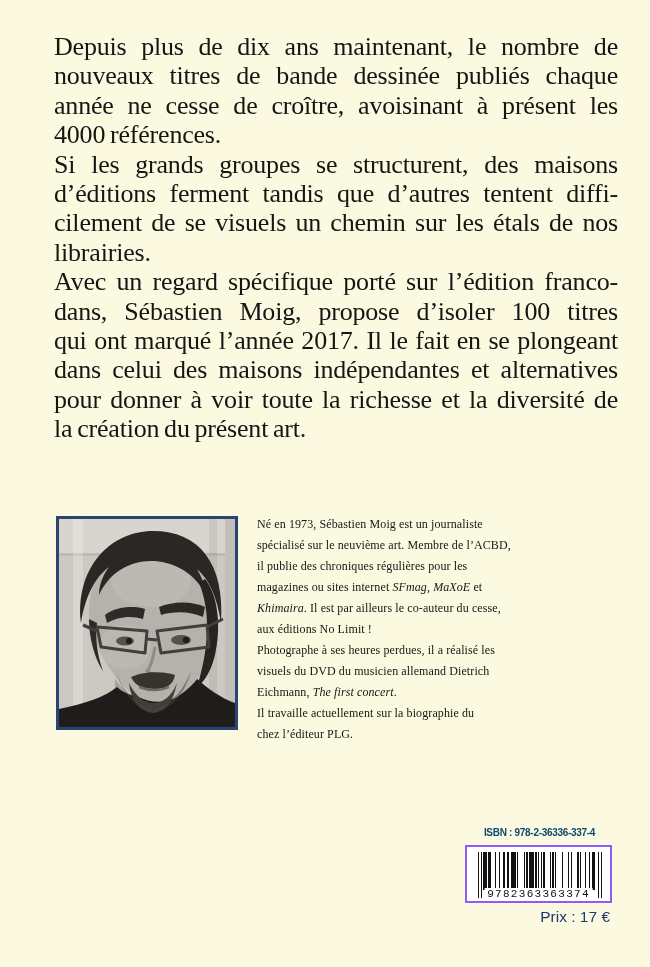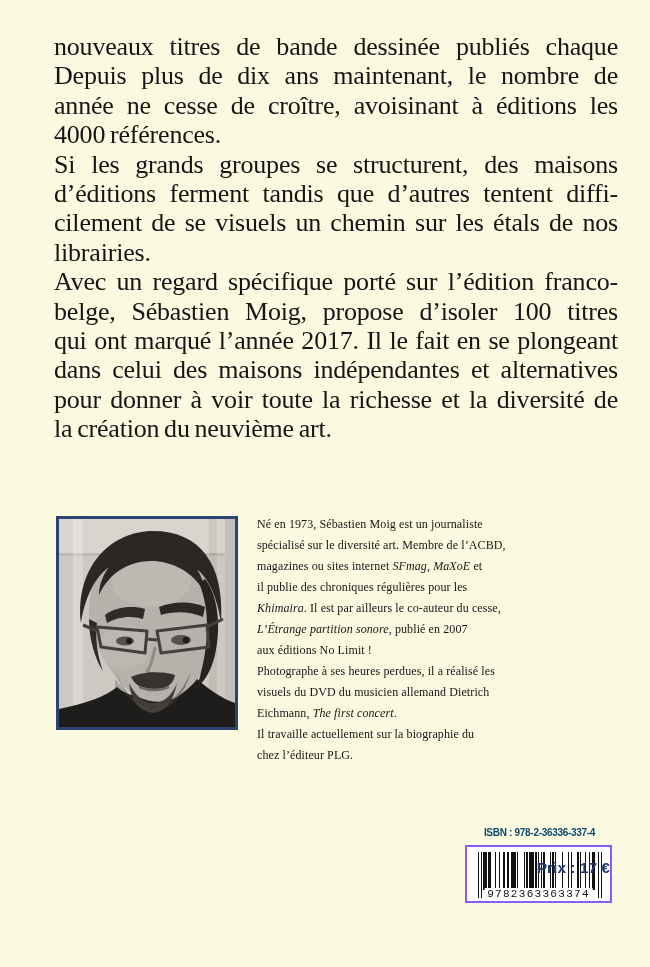--- a/index.html
+++ b/index.html
@@ -52,46 +52,46 @@
   }
   .barcode-bars{position:absolute;left:11px;top:5px;}
   .barcode-digits{
     position:absolute;bottom:1px;left:50%;transform:translateX(-50%);
     background:#ffffff;padding:0 3px;
     font-family:"Liberation Mono", monospace;
     font-size:11px;letter-spacing:1.3px;color:#111;
     white-space:nowrap;
   }
   .price{
-    position:absolute;right:40px;top:859px;
+    position:absolute;right:40px;top:908px;
     font-family:"Liberation Sans", sans-serif;
-    font-weight:bold;font-size:15.5px;
+    font-weight:normal;font-size:15.5px;
     color:#1E3A6F;
   }
 </style>
 </head>
 <body>
 
 <div class="cover">
 
   <section class="synopsis">
+      <div class="syn-line just">Depuis plus de dix ans maintenant, le nombre de</div>
       <div class="syn-line just">nouveaux titres de bande dessinée publiés chaque</div>
-      <div class="syn-line just">Depuis plus de dix ans maintenant, le nombre de</div>
-      <div class="syn-line just">année ne cesse de croître, avoisinant à éditions les</div>
+      <div class="syn-line just">année ne cesse de croître, avoisinant à présent les</div>
       <div class="syn-line">4000 références.</div>
       <div class="syn-line just">Si les grands groupes se structurent, des maisons</div>
       <div class="syn-line just">d’éditions ferment tandis que d’autres tentent diffi-</div>
       <div class="syn-line just">cilement de se visuels un chemin sur les étals de nos</div>
       <div class="syn-line">librairies.</div>
       <div class="syn-line just">Avec un regard spécifique porté sur l’édition franco-</div>
-      <div class="syn-line just">belge, Sébastien Moig, propose d’isoler 100 titres</div>
+      <div class="syn-line just">dans, Sébastien Moig, propose d’isoler 100 titres</div>
       <div class="syn-line just">qui ont marqué l’année 2017. Il le fait en se plongeant</div>
       <div class="syn-line just">dans celui des maisons indépendantes et alternatives</div>
       <div class="syn-line just">pour donner à voir toute la richesse et la diversité de</div>
-      <div class="syn-line">la création du neuvième art.</div>
+      <div class="syn-line">la création du présent art.</div>
     </section>
 
   <div class="photo">
     <svg viewBox="0 0 176 208" preserveAspectRatio="none">
 
       <rect x="0" y="0" width="176" height="208" fill="#ccc8c2"></rect>
       <rect x="0" y="0" width="176" height="34" fill="#d8d4ce"></rect>
       <rect x="0" y="34" width="176" height="3" fill="#bdb9b3"></rect>
       <rect x="14" y="0" width="10" height="208" fill="rgba(255,255,255,0.25)"></rect>
       <rect x="150" y="0" width="8" height="208" fill="rgba(0,0,0,0.06)"></rect>
@@ -130,25 +130,24 @@
 
       <path fill="#37332f" d="M72,158 C84,152 104,152 116,156 C114,166 108,170 94,170 C82,170 76,166 72,158 Z"></path>
       <path d="M80,168 C90,172 102,172 110,168" stroke="#6e6a64" stroke-width="2.5" fill="none"></path>
       <path fill="#413d38" d="M70,164 C72,182 80,192 94,194 C108,192 114,182 118,164 C112,178 104,184 94,184 C84,184 76,176 70,164 Z"></path>
       <path fill="#4a463f" opacity="0.5" d="M56,150 C62,170 76,186 94,190 C112,186 124,172 132,152 C126,176 112,190 94,194 C76,190 62,172 56,150 Z"></path>
     </svg>
   </div>
 
   <section class="bio">
       <div class="bio-line"><span>Né en 1973, Sébastien Moig est un journaliste</span></div>
-      <div class="bio-line"><span>spécialisé sur le diversité art. Membre de l’ACBD,</span></div>
+      <div class="bio-line"><span>spécialisé sur le neuvième art. Membre de l’ACBD,</span></div>
+      <div class="bio-line"><span>il publie des chroniques régulières pour les</span></div>
       <div class="bio-line"><span>magazines ou sites internet </span><i>SFmag</i><span>, </span><i>MaXoE</i><span> et</span></div>
-      <div class="bio-line"><span>il publie des chroniques régulières pour les</span></div>
       <div class="bio-line"><i>Khimaira</i><span>. Il est par ailleurs le co-auteur du cesse,</span></div>
-      <div class="bio-line"><i>L’Étrange partition sonore</i><span>, publié en 2007</span></div>
       <div class="bio-line"><span>aux éditions No Limit !</span></div>
       <div class="bio-line"><span>Photographe à ses heures perdues, il a réalisé les</span></div>
       <div class="bio-line"><span>visuels du DVD du musicien allemand Dietrich</span></div>
       <div class="bio-line"><span>Eichmann, </span><i>The first concert</i><span>.</span></div>
       <div class="bio-line"><span>Il travaille actuellement sur la biographie du</span></div>
       <div class="bio-line"><span>chez l’éditeur PLG.</span></div>
     </section>
 
   <div class="isbn-label">ISBN : 978-2-36336-337-4</div>
 

